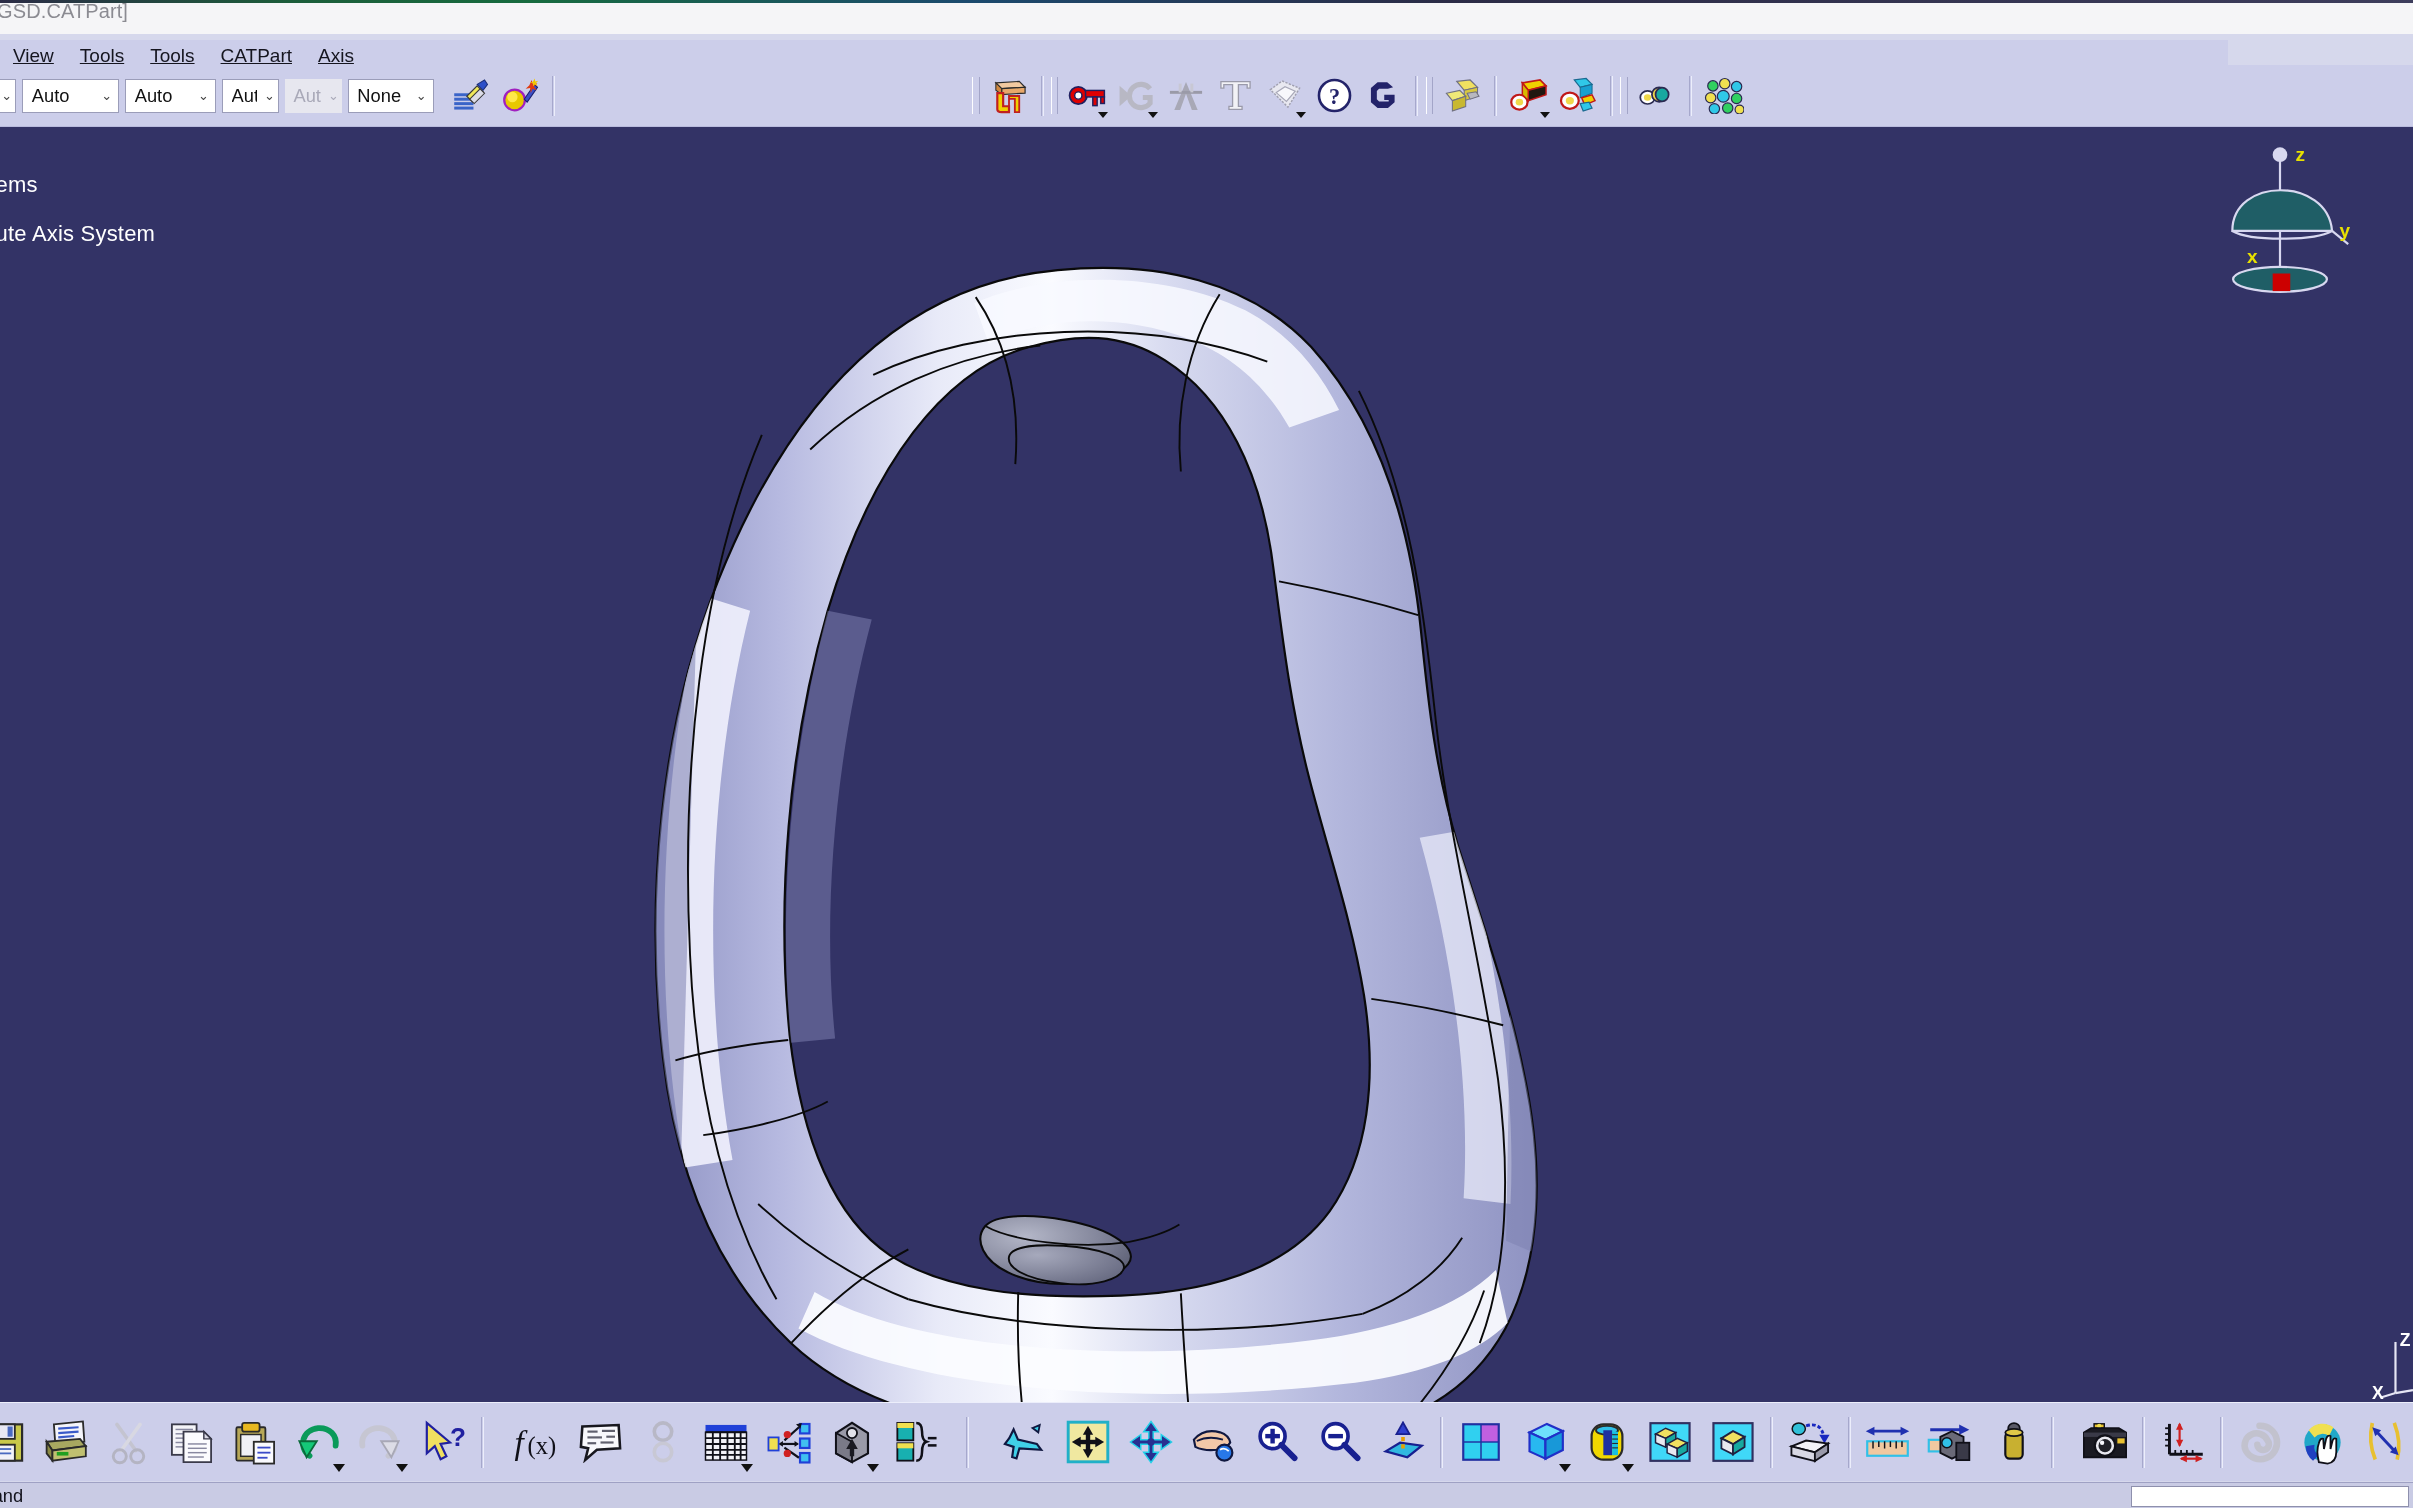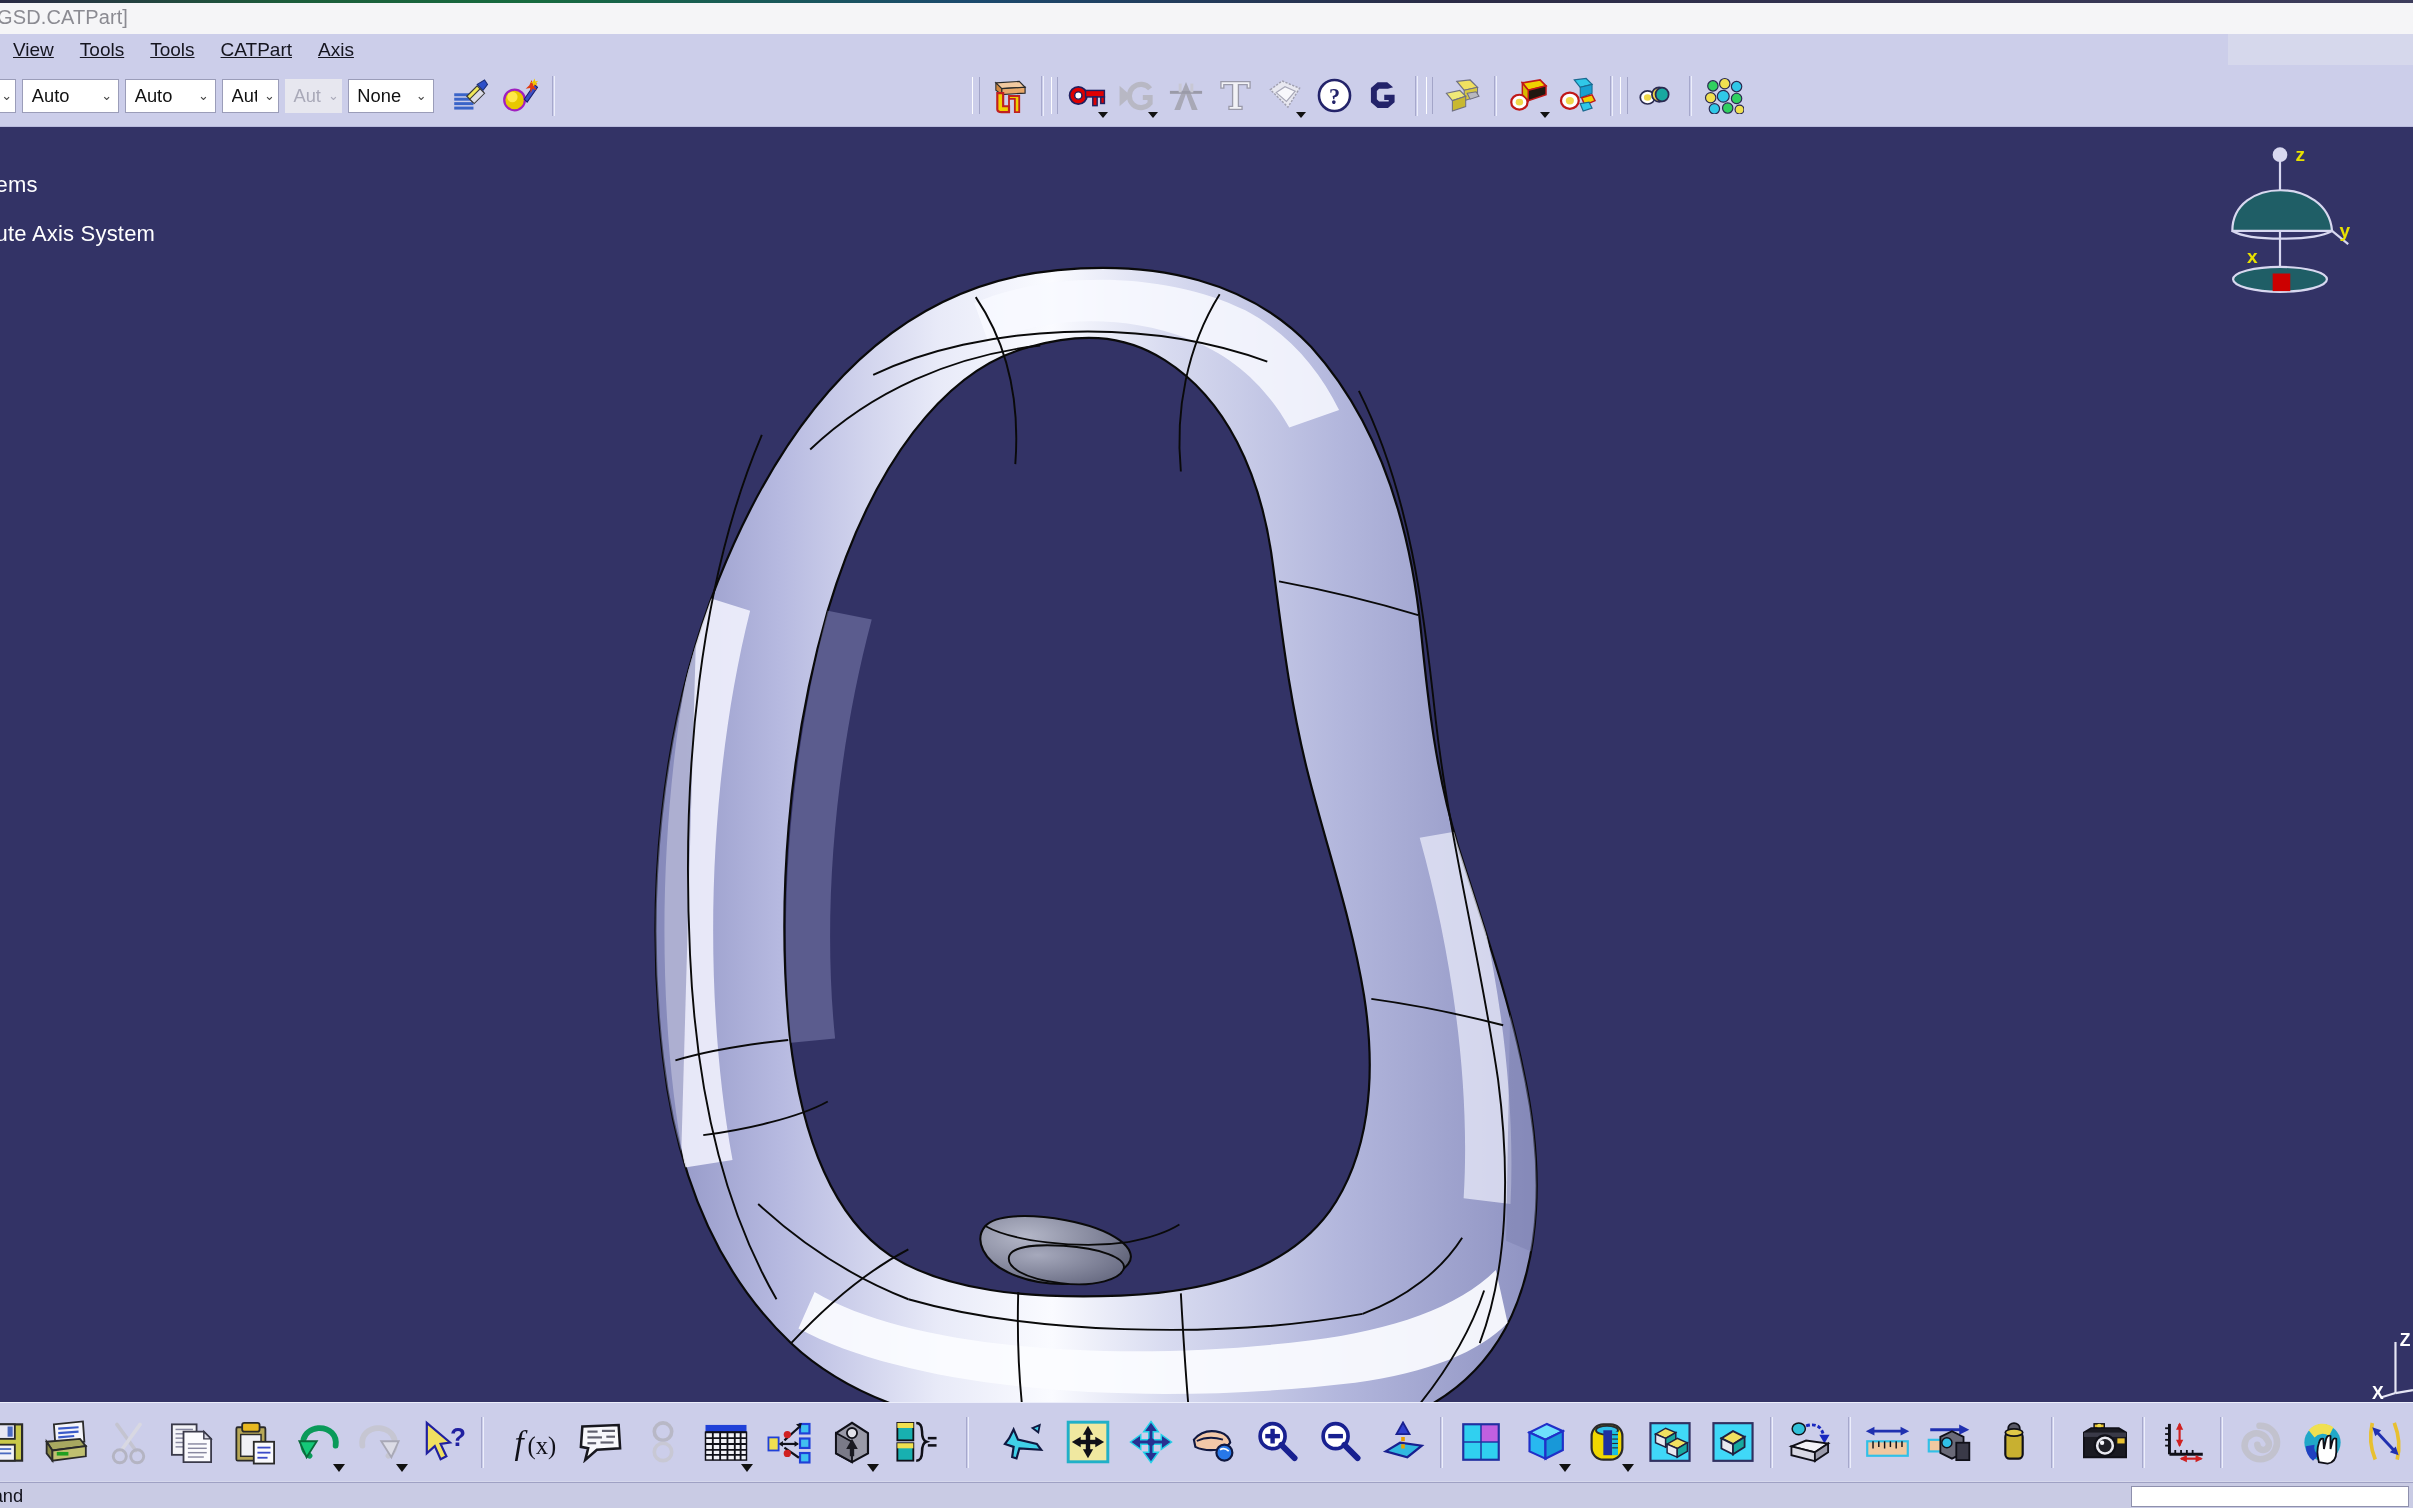--- a/index.html
+++ b/index.html
@@ -8,34 +8,34 @@
     overflow: hidden;
     font-family: "Liberation Sans", sans-serif;
     background: #d6d8ec;
   }
   #app { position: relative; width: 2413px; height: 1509px; }
 
   
   .titlebar {
     position: absolute; left: 0; top: 0; width: 2413px; height: 34px;
     background: #f5f5f7;
-    display: flex; align-items: center;
+    display: flex; 
   }
   .titlebar .title {
     font-size: 20px; color: #8b8b92; letter-spacing: 0.1px;
     margin-left: -2.9px; white-space: nowrap;
   }
   .title-topline {
     position:absolute; left:0; top:0; width:2413px; height:2.9px;
     background: linear-gradient(to right,#2b2b46 0%, #1c5d3a 12%, #176b3f 22%, #1b4a6e 40%, #2b2b46 60%, #3d3d5c 100%);
   }
 
   
   .menubar {
-    position: absolute; left: 0; top: 34px; width: 2228px; height: 31.5px;
+    position: absolute; left: 0; top: 40px; width: 2228px; height: 31.5px;
     background: #ccceea;
     display: flex; align-items: center;
   }
   .menu-item {
     font-size: 19px; color: #15151f; padding: 0 13px;
     white-space: nowrap; cursor: default; line-height: 31.5px;
   }
   .menu-item u { text-decoration: underline; }
 
   

